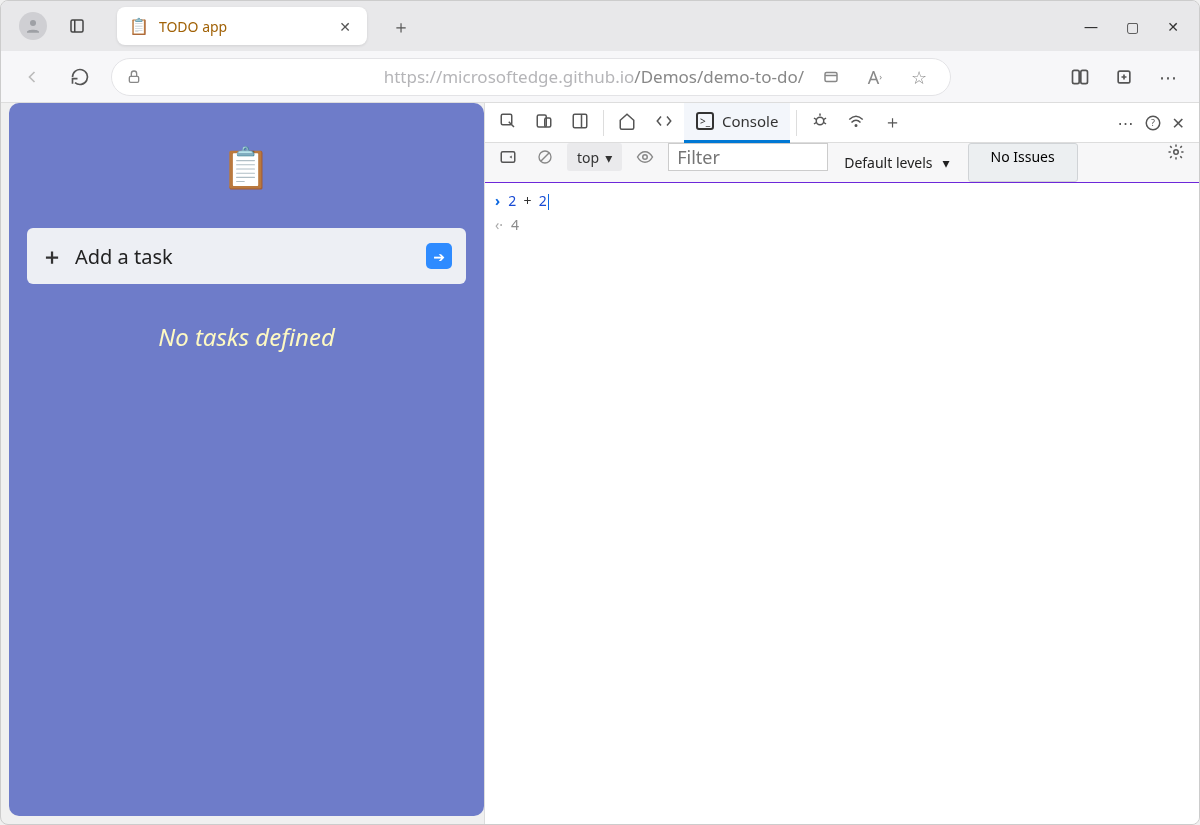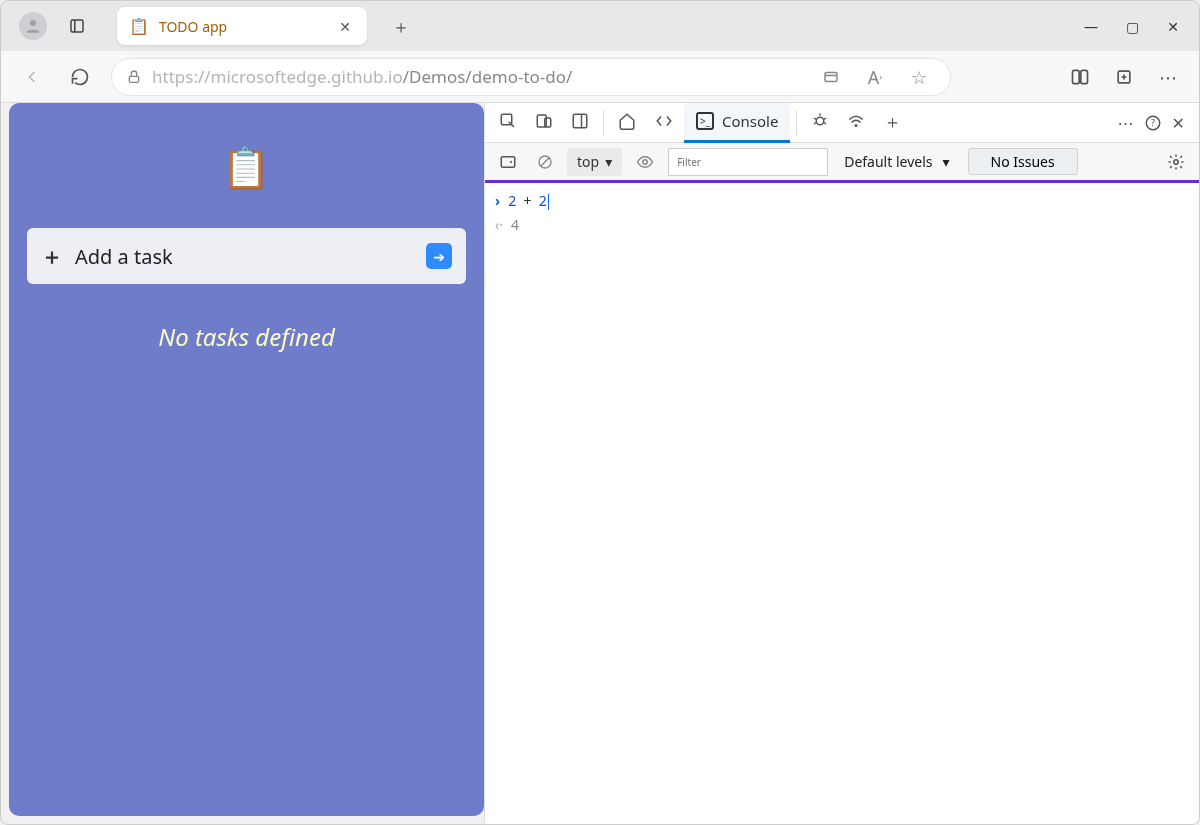--- a/index.html
+++ b/index.html
@@ -14,21 +14,21 @@
   .tab .title { flex:1; font-size: 14px; color:#a16207;}
   .tab .close { font-size: 14px; color:#555; padding: 0 4px; cursor:pointer;}
   .newtab { width: 32px; height: 32px; display:flex; align-items:center; justify-content:center; font-size:18px; color:#555; margin-left: 18px; cursor:pointer;}
   .wincontrols { margin-left:auto; display:flex; gap: 28px; padding-right: 12px; color:#333; font-size: 14px;}
   .wincontrols span { cursor:pointer; }
 
   
   .addrbar { height: 52px; background: #f7f7f9; display:flex; align-items:center; padding: 0 14px; gap: 14px; border-bottom: 1px solid #ddd;}
   .iconbtn { width: 34px; height: 34px; display:flex; align-items:center; justify-content:center; color:#555; border-radius:6px; cursor:pointer; font-size:18px;}
   .iconbtn.disabled { color: #bbb; cursor:default;}
-  .omnibox { flex:1; height: 38px; background:#fff; border-radius: 20px; display:flex; align-items:center; padding: 0 14px; gap: 10px; border:1px solid #e3e3e6; max-width: 840px;}
+  .omnibox { flex:1; height: 38px; background:#fff; border-radius: 20px; display:flex; align-items:center; padding: 0 14px; gap: 10px; border:1px solid #e3e3e6; max-width: 840px; text-align: right;}
   .omnibox .lock { color:#888; font-size:16px;}
   .omnibox .url { flex:1; font-size: 17px; color:#888; white-space:nowrap; overflow:hidden;}
   .omnibox .url .dim { color:#b5b5b8;}
   .right-icons { display:flex; gap:10px; margin-left:auto;}
 
   
   .content { display:flex; height: calc(100% - 102px);}
   
   
   .page { width: 475px; background: #6e7cc9; border-radius: 10px; margin: 0 0 8px 8px; padding: 18px 10px; color:#111; text-align:center;}
@@ -42,24 +42,24 @@
   
   .devtools { flex:1; display:flex; flex-direction:column; background:#fff; border-left:1px solid #ddd;}
   .dt-tabs { height:40px; display:flex; align-items:center; border-bottom:1px solid #ddd; padding: 0 6px; gap:2px;}
   .dt-tab { height:40px; padding: 0 12px; display:flex; align-items:center; gap:8px; font-size:15px; color:#333; cursor:pointer; border-bottom: 3px solid transparent;}
   .dt-tab.iconOnly { padding: 0 8px; font-size:18px; color:#555;}
   .dt-tab.active { border-bottom-color:#0078d4; background:#f3f6fb;}
   .dt-tab .cicon { width:18px; height:18px; border:2px solid #333; border-radius:3px; display:flex; align-items:center; justify-content:center; font-size:10px;}
   .dt-sep { width:1px; height:26px; background:#ddd; margin: 0 4px;}
   .dt-right { margin-left:auto; display:flex; gap:10px; align-items:center; padding-right:8px; color:#555;}
   
-  .dt-toolbar { height:40px; display:flex; align-items:center; gap:8px; padding: 0 8px; border-bottom:3px solid #6d28d9; background:#f7f7f8;}
+  .dt-toolbar { height:40px; display:flex; gap:8px; padding: 0 8px; border-bottom:1px solid #6d28d9; background:#f7f7f8;}
   .dt-tool { height:28px; min-width:28px; padding: 0 6px; display:flex; align-items:center; justify-content:center; color:#555; border-radius:3px; cursor:pointer; font-size:16px;}
   .dt-tool.chip { background:#eaeaec; font-size:14px; padding: 0 10px; gap:6px; color:#333;}
-  .dt-filter { height:28px; width: 160px; border:1px solid #ccc; padding: 0 8px; font-size:10px; color:#333; background:#fff;}
+  .dt-filter { height:28px; width: 160px; border:1px solid #ccc; padding: 0 8px; font-size:18px; color:#333; background:#fff;}
   .dt-levels { font-size:14px; color:#222; display:flex; align-items:center; gap:10px; cursor:pointer; margin-left:8px;}
   .dt-issues { background:#eceff1; border:1px solid #d0d3d6; padding: 3px 22px; font-size:14px; border-radius:3px; cursor:pointer; margin-left:10px;}
   .dt-gear { margin-left:auto; color:#555; font-size:18px; cursor:pointer; padding-right:6px;}
 
   .console-body { flex:1; font-family: Consolas, monospace; font-size:14px; padding: 6px 10px;}
   .cline { display:flex; align-items:center; gap:8px; line-height:1.7;}
   .prompt { color:#0a66e0; font-weight:bold;}
   .resultmark { color:#aaa;}
   .num { color:#174ad4;}
   .op { color:#333;}

